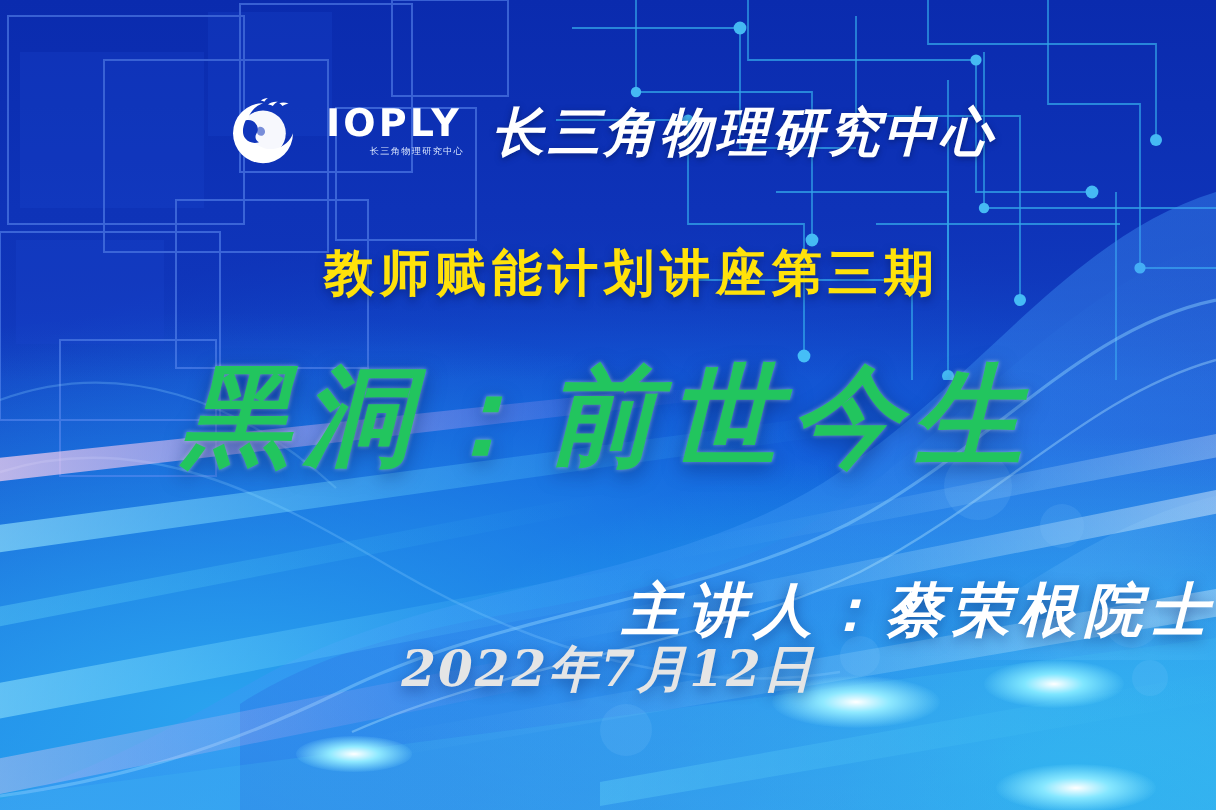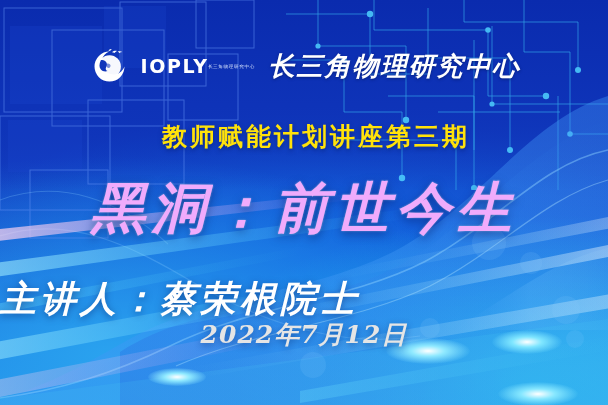--- a/index.html
+++ b/index.html
@@ -55,21 +55,21 @@
   .bokeh{position:absolute;border-radius:50%;background:rgba(150,205,255,.13);}
 
   
   .content{position:absolute;inset:0;}
 
   .header{
     position:absolute;left:0;top:44px;width:100%;
     display:flex;align-items:center;justify-content:center;gap:9px;
   }
   .mark{position:relative;width:44px;height:44px;flex:0 0 auto;}
-  .wordmark{display:flex;flex-direction:row;align-items:center;line-height:1;}
+  .wordmark{display:flex;flex-direction:column;align-items:flex-end;line-height:1;}
   .wordmark .en{
     font-family:"DejaVu Sans","Liberation Sans",sans-serif;
     font-weight:bold;font-size:19px;letter-spacing:1.6px;color:#ffffff;
   }
   .wordmark .cn-small{
     font-size:4.4px;letter-spacing:.6px;color:#dbe7ff;margin-top:3px;
     transform:scaleX(1.05);white-space:nowrap;
   }
   .org-name{
     font-family:"DejaVu Serif","Liberation Serif",serif;
@@ -84,30 +84,30 @@
     font-family:"DejaVu Serif","Liberation Serif",serif;
     font-weight:bold;font-size:25px;letter-spacing:3px;color:#ffe20a;
     text-shadow:0 2px 4px rgba(0,20,90,.5);
     padding-left:24px;
   }
 
   .main-title{
     position:absolute;left:0;top:172px;width:100%;text-align:center;
     font-family:"DejaVu Serif","Liberation Serif",serif;
     font-weight:bold;font-style:italic;
-    font-size:55px;letter-spacing:6px;color:#f0abfc;
+    font-size:55px;letter-spacing:6px;color:#22c55e;
     text-shadow:0 3px 10px rgba(5,25,95,.55),0 0 2px rgba(255,255,255,.6);
     white-space:nowrap;
   }
 
   .speaker{
-    position:absolute;left:0;top:275px;width:100%;text-align:left;
+    position:absolute;left:0;top:286px;width:100%;text-align:right;
     font-family:"DejaVu Serif","Liberation Serif",serif;
     font-weight:bold;font-style:italic;
-    font-size:36px;letter-spacing:4px;color:#ffffff;
+    font-size:29px;letter-spacing:4px;color:#ffffff;
     text-shadow:0 2px 7px rgba(5,25,95,.5);
     white-space:nowrap;
   }
 
   .date{
     position:absolute;left:0;top:318px;width:100%;text-align:center;
     font-family:"DejaVu Serif","Liberation Serif",serif;
     font-weight:bold;font-style:italic;
     font-size:25px;letter-spacing:1px;color:#e5e5e5;
     text-shadow:0 2px 7px rgba(5,25,95,.45);

